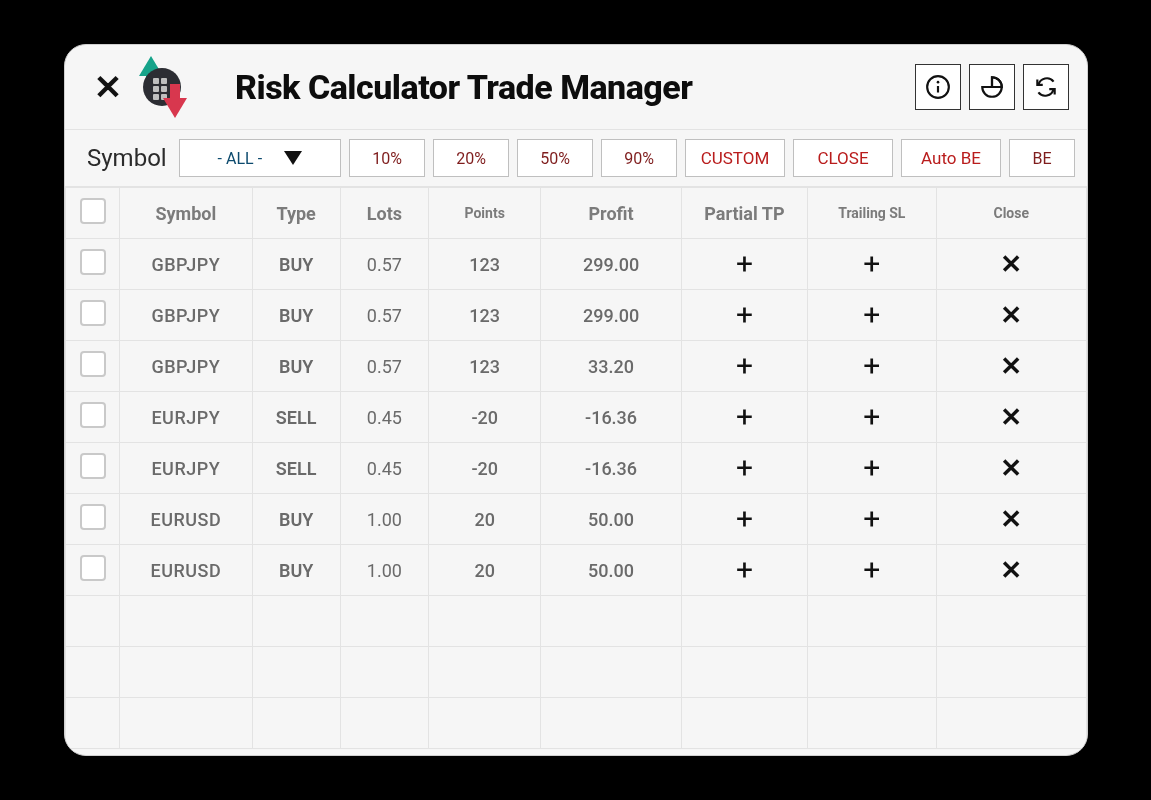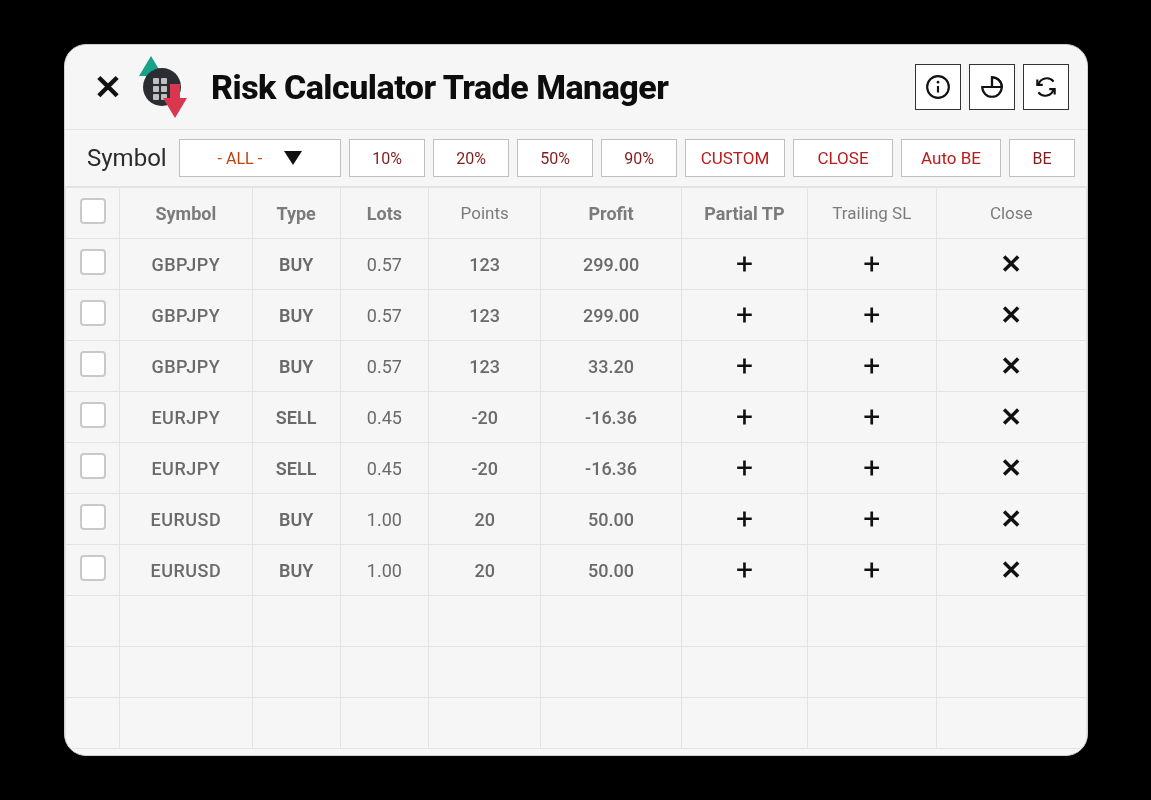--- a/index.html
+++ b/index.html
@@ -87,20 +87,21 @@
   }
   .logo .arrow-dn::after{
     content:"";position:absolute;left:-5px;bottom:20px;width:10px;height:14px;background:#d8374e;
   }
   .title {
     font-size: 34px;
     font-weight: 800;
     color: #0d0d0d;
     letter-spacing: -0.5px;
     flex: 0 0 auto;
+    margin-left: 24px;
   }
   .title-spacer { flex: 1; }
   .iconbtn {
     width: 44px;
     height: 44px;
     border: 1px solid #333;
     background: #fff;
     margin-left: 8px;
     display:flex;align-items:center;justify-content:center;
     cursor:pointer;
@@ -123,21 +124,21 @@
   }
   .symbol-select {
     width: 168px;
     height: 36px;
     border: 1px solid #bfbfbf;
     background: #fff;
     display: flex;
     align-items: center;
     justify-content: center;
     font-size: 16px;
-    color: #c2410c;
+    color: #0c4a6e;
     position: relative;
     cursor: pointer;
     gap: 22px;
   }
   .symbol-select .caret {
     display:inline-block;width:0;height:0;
     border-left:9px solid transparent;
     border-right:9px solid transparent;
     border-top:14px solid #111;
   }
@@ -181,21 +182,21 @@
     vertical-align: middle;
     font-size: 18px;
     color: #6a6a6a;
   }
   table.trades thead th {
     font-weight: 700;
     color: #7b7b7b;
     font-size: 18px;
     background:#f6f6f6;
   }
-  table.trades thead th.small { font-size: 17px; font-weight:400;}
+  table.trades thead th.small { font-size: 14px; font-weight:700;}
   .chk {
     width: 22px; height: 22px;
     border: 2px solid #c9c9c9;
     border-radius: 4px;
     display: inline-block;
     background: #fff;
     cursor: pointer;
   }
   .sym { color:#6d6d6d; font-weight:500; letter-spacing:0.5px;}
   .buy  { color:#30b47a; font-weight:600; }

